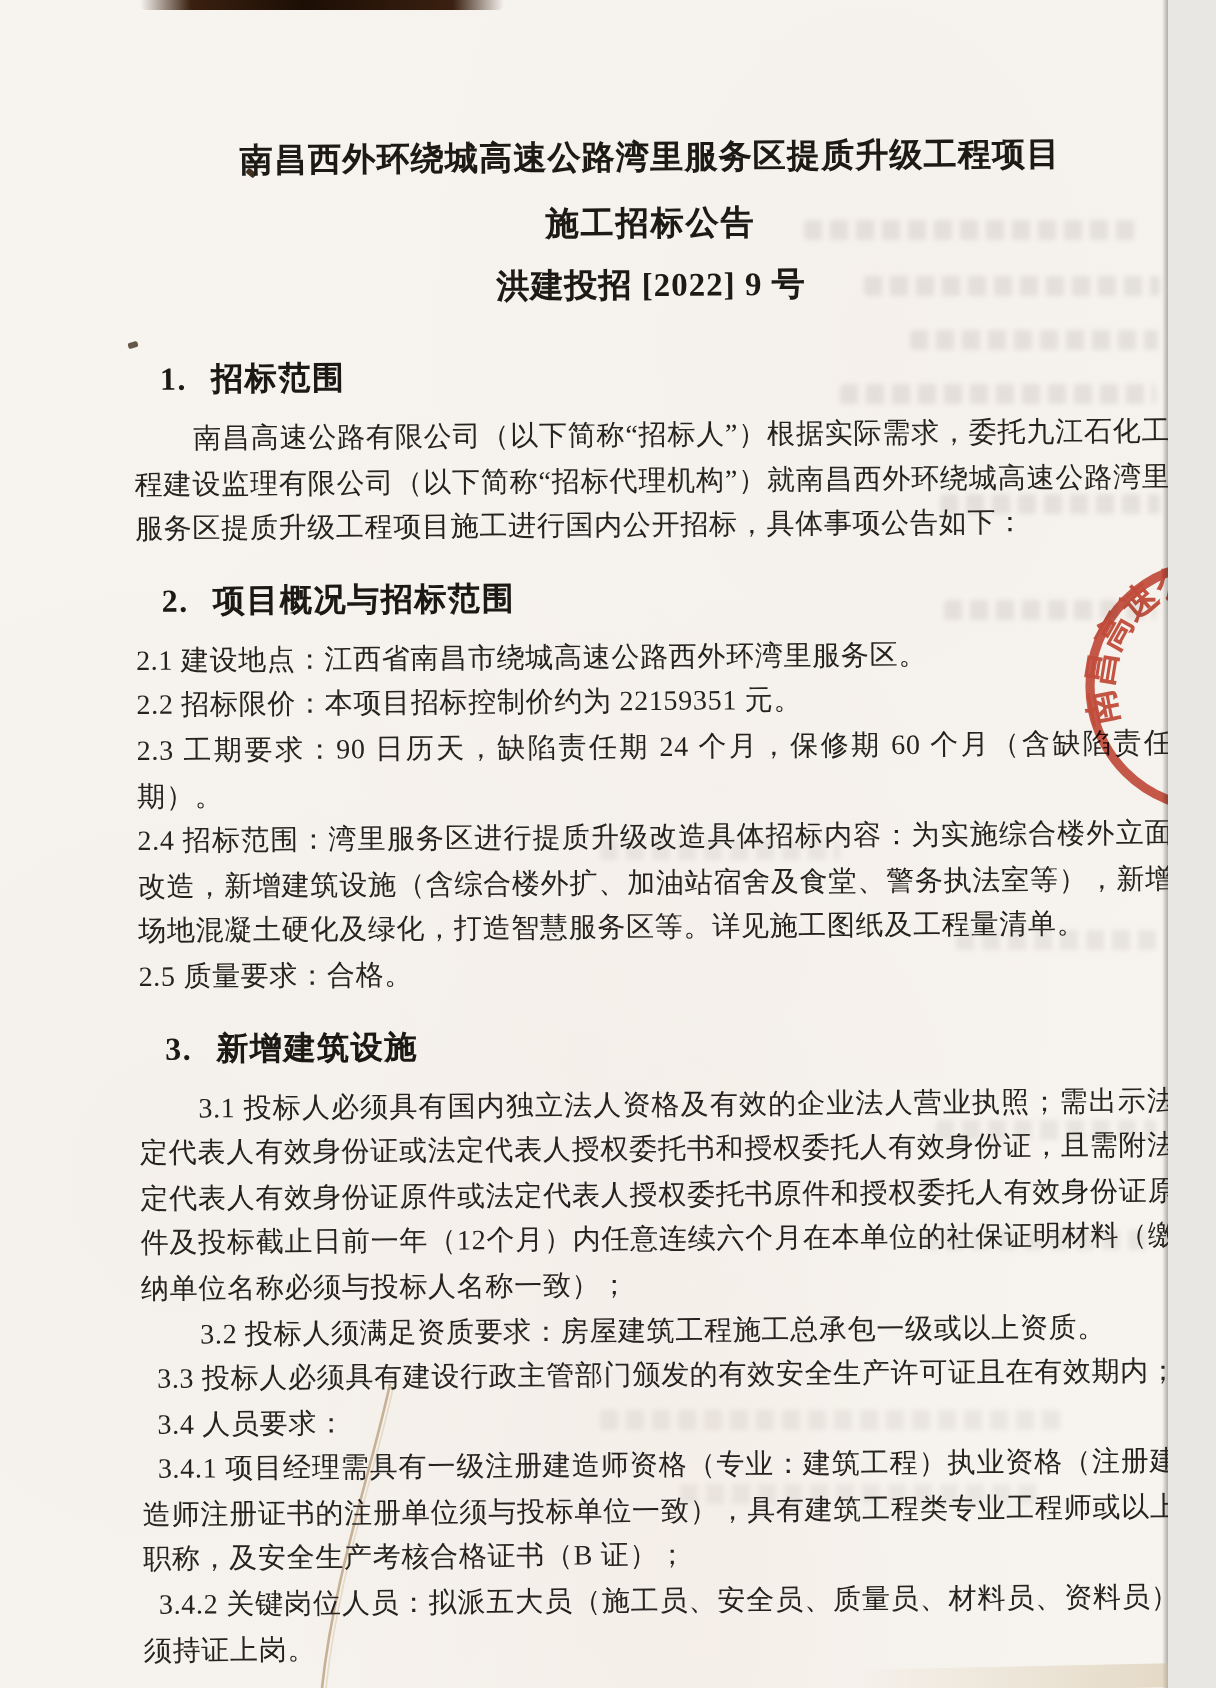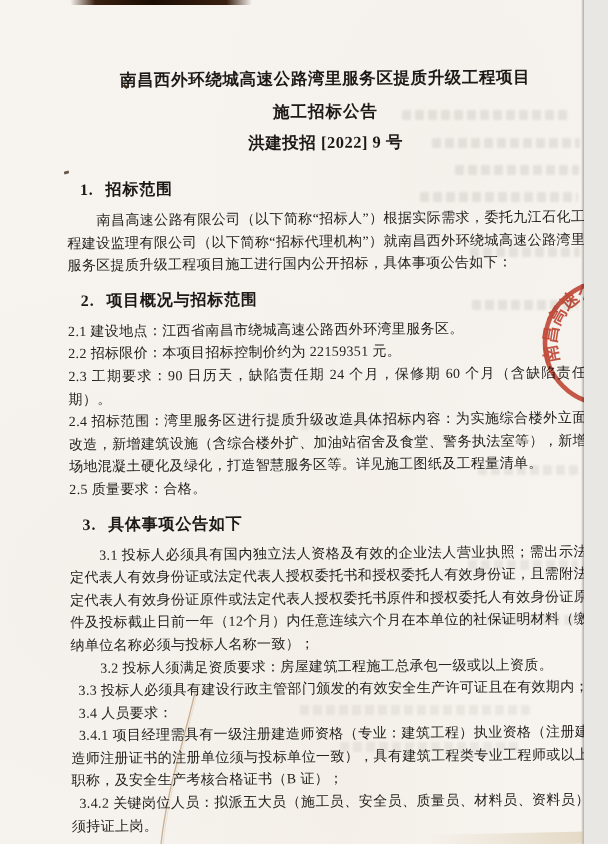--- a/index.html
+++ b/index.html
@@ -104,21 +104,21 @@
       </h2>
       <p class="body-p">2.1 建设地点：江西省南昌市绕城高速公路西外环湾里服务区。</p>
       <p class="body-p">2.2 招标限价：本项目招标控制价约为 22159351 元。</p>
       <p class="body-p">2.3 工期要求：90 日历天，缺陷责任期 24 个月，保修期 60 个月（含缺陷责任期）。</p>
       <p class="body-p">2.4 招标范围：湾里服务区进行提质升级改造具体招标内容：为实施综合楼外立面改造，新增建筑设施（含综合楼外扩、加油站宿舍及食堂、警务执法室等），新增场地混凝土硬化及绿化，打造智慧服务区等。详见施工图纸及工程量清单。</p>
       <p class="body-p">2.5 质量要求：合格。</p>
     </div>
 
     <div class="sec-block">
       <h2 class="sec-h">
-        <span class="sec-num">3.</span><span>具体事项公告如下</span>
+        <span class="sec-num">3.</span><span>新增建筑设施</span>
       </h2>
       <p class="body-p ind-2">3.1 投标人必须具有国内独立法人资格及有效的企业法人营业执照；需出示法定代表人有效身份证或法定代表人授权委托书和授权委托人有效身份证，且需附法定代表人有效身份证原件或法定代表人授权委托书原件和授权委托人有效身份证原件及投标截止日前一年（12个月）内任意连续六个月在本单位的社保证明材料（缴纳单位名称必须与投标人名称一致）；</p>
       <p class="body-p ind-2">3.2 投标人须满足资质要求：房屋建筑工程施工总承包一级或以上资质。</p>
       <p class="body-p ind-sm">3.3 投标人必须具有建设行政主管部门颁发的有效安全生产许可证且在有效期内；</p>
       <p class="body-p ind-sm">3.4 人员要求：</p>
       <p class="body-p ind-sm">3.4.1 项目经理需具有一级注册建造师资格（专业：建筑工程）执业资格（注册建造师注册证书的注册单位须与投标单位一致），具有建筑工程类专业工程师或以上职称，及安全生产考核合格证书（B 证）；</p>
       <p class="body-p ind-sm">3.4.2 关键岗位人员：拟派五大员（施工员、安全员、质量员、材料员、资料员）须持证上岗。</p>
       <p class="body-p ind-sm mt-7">3.5 业绩要求：</p>
 
     </div>

